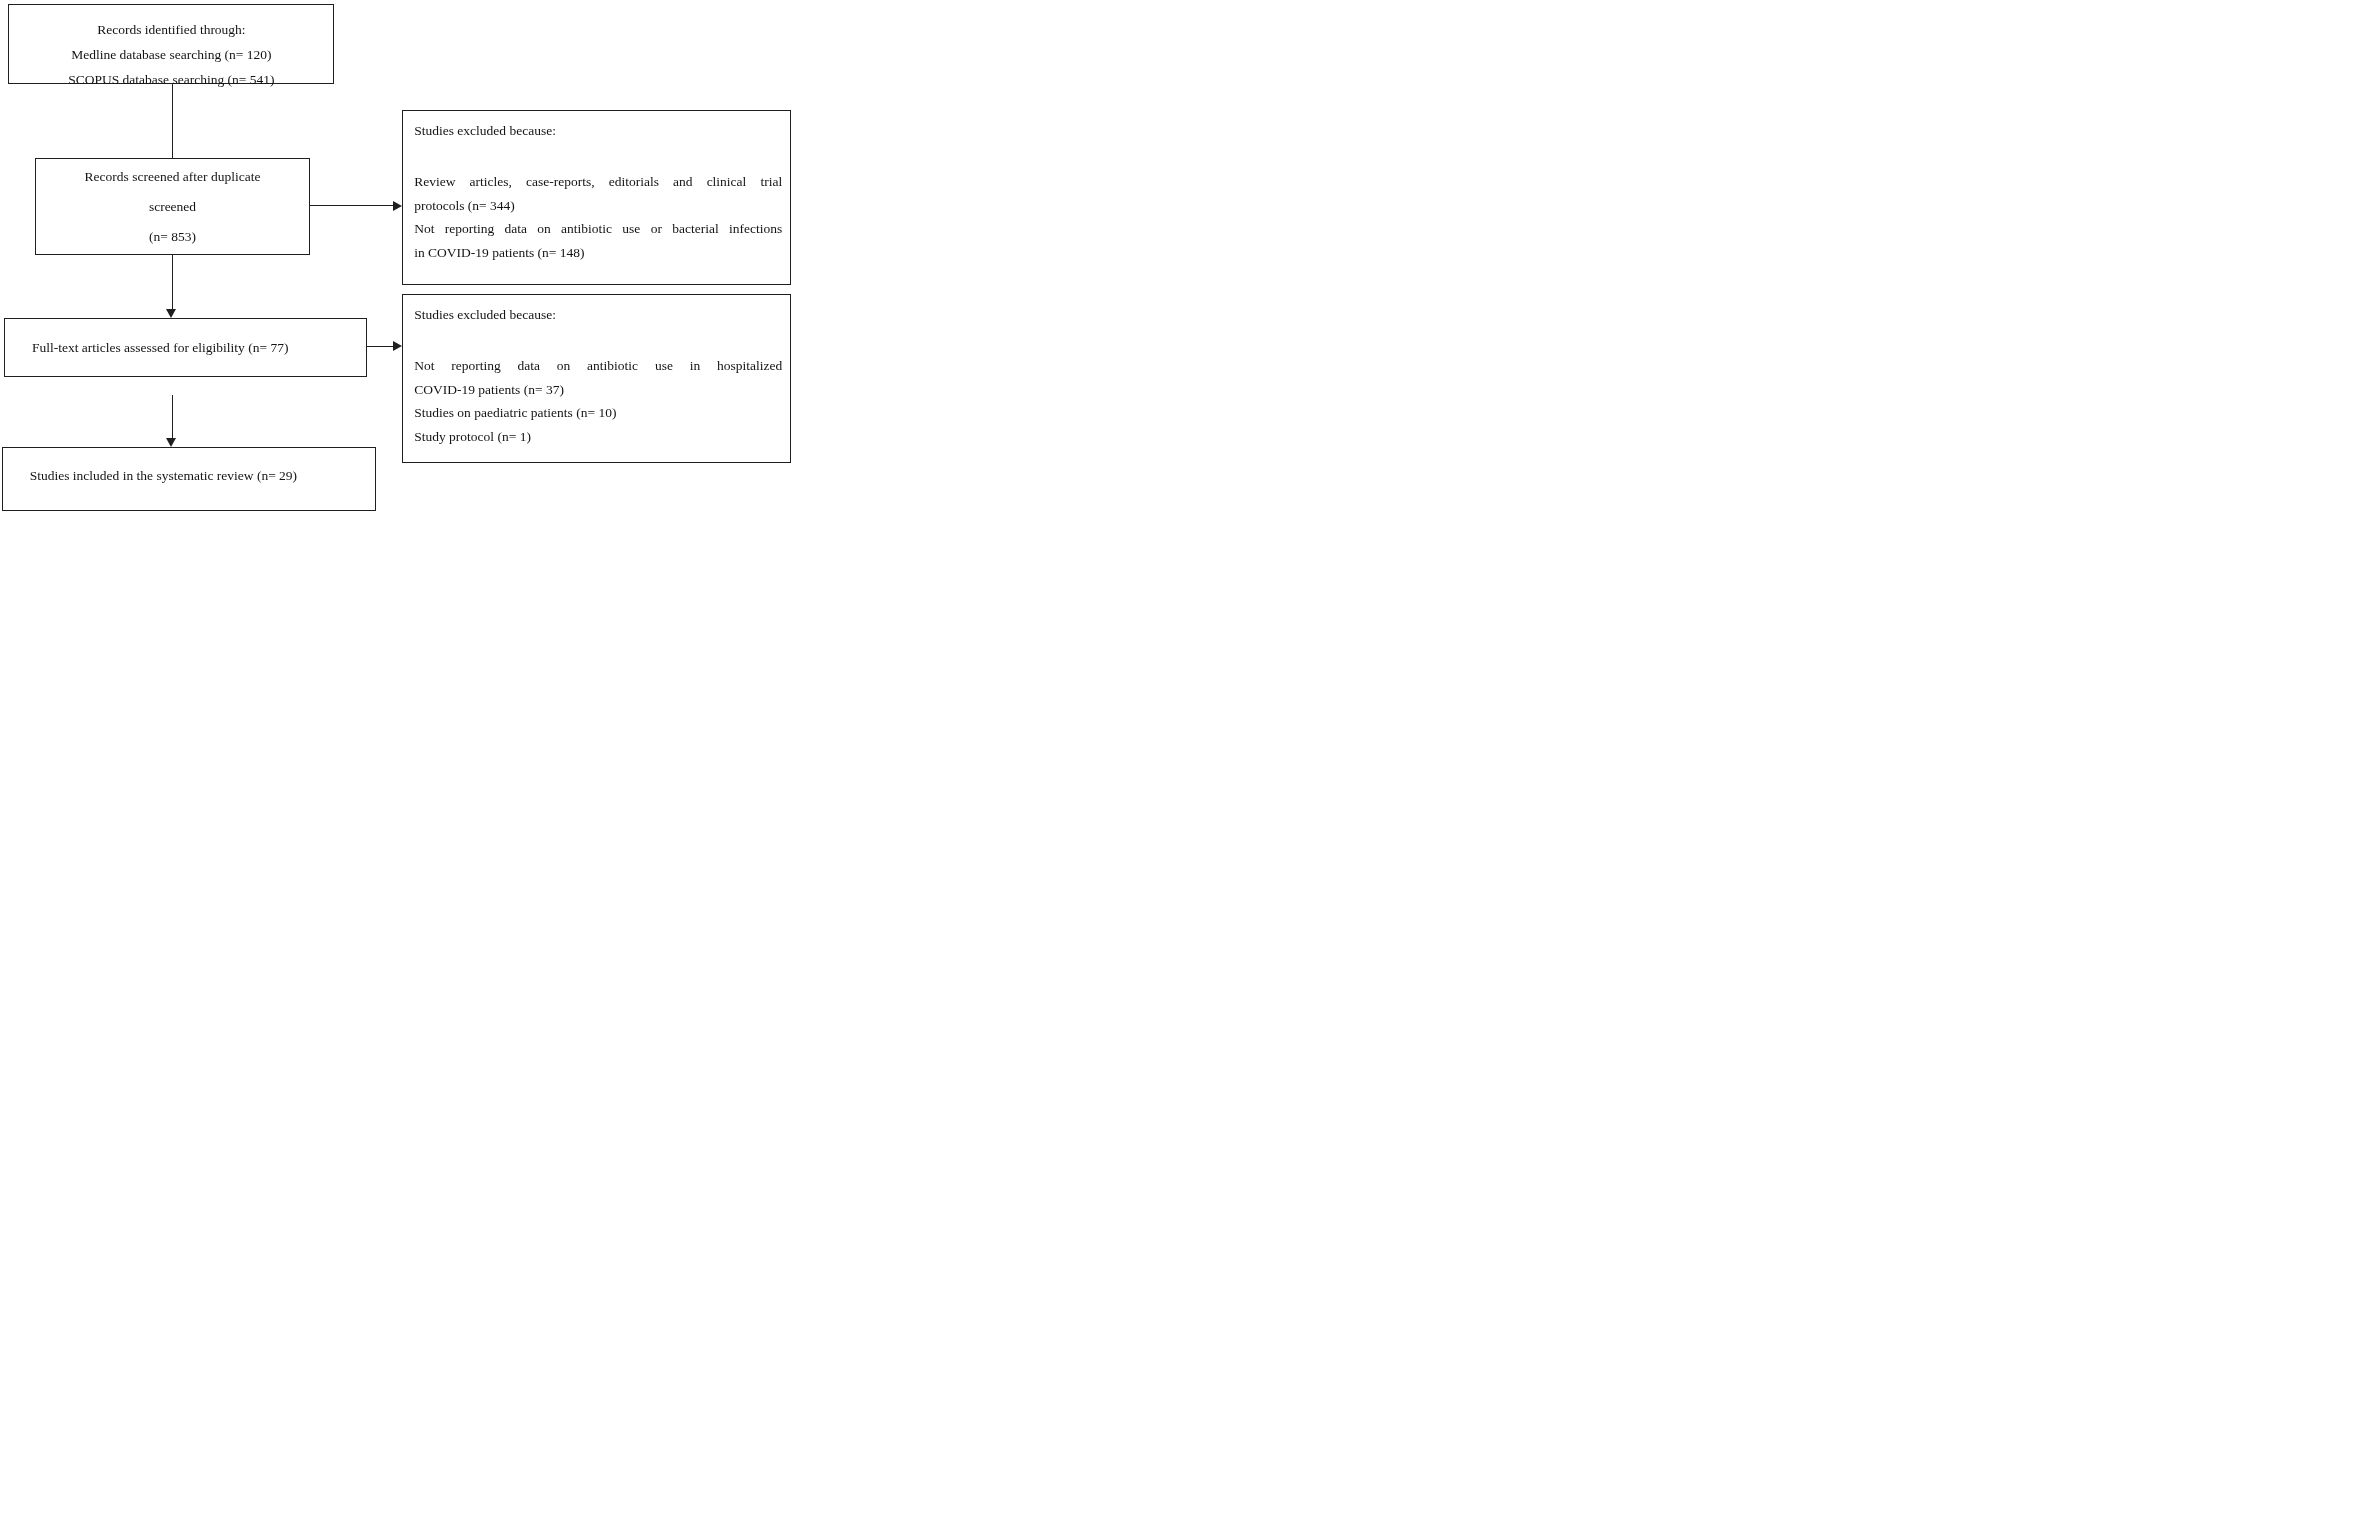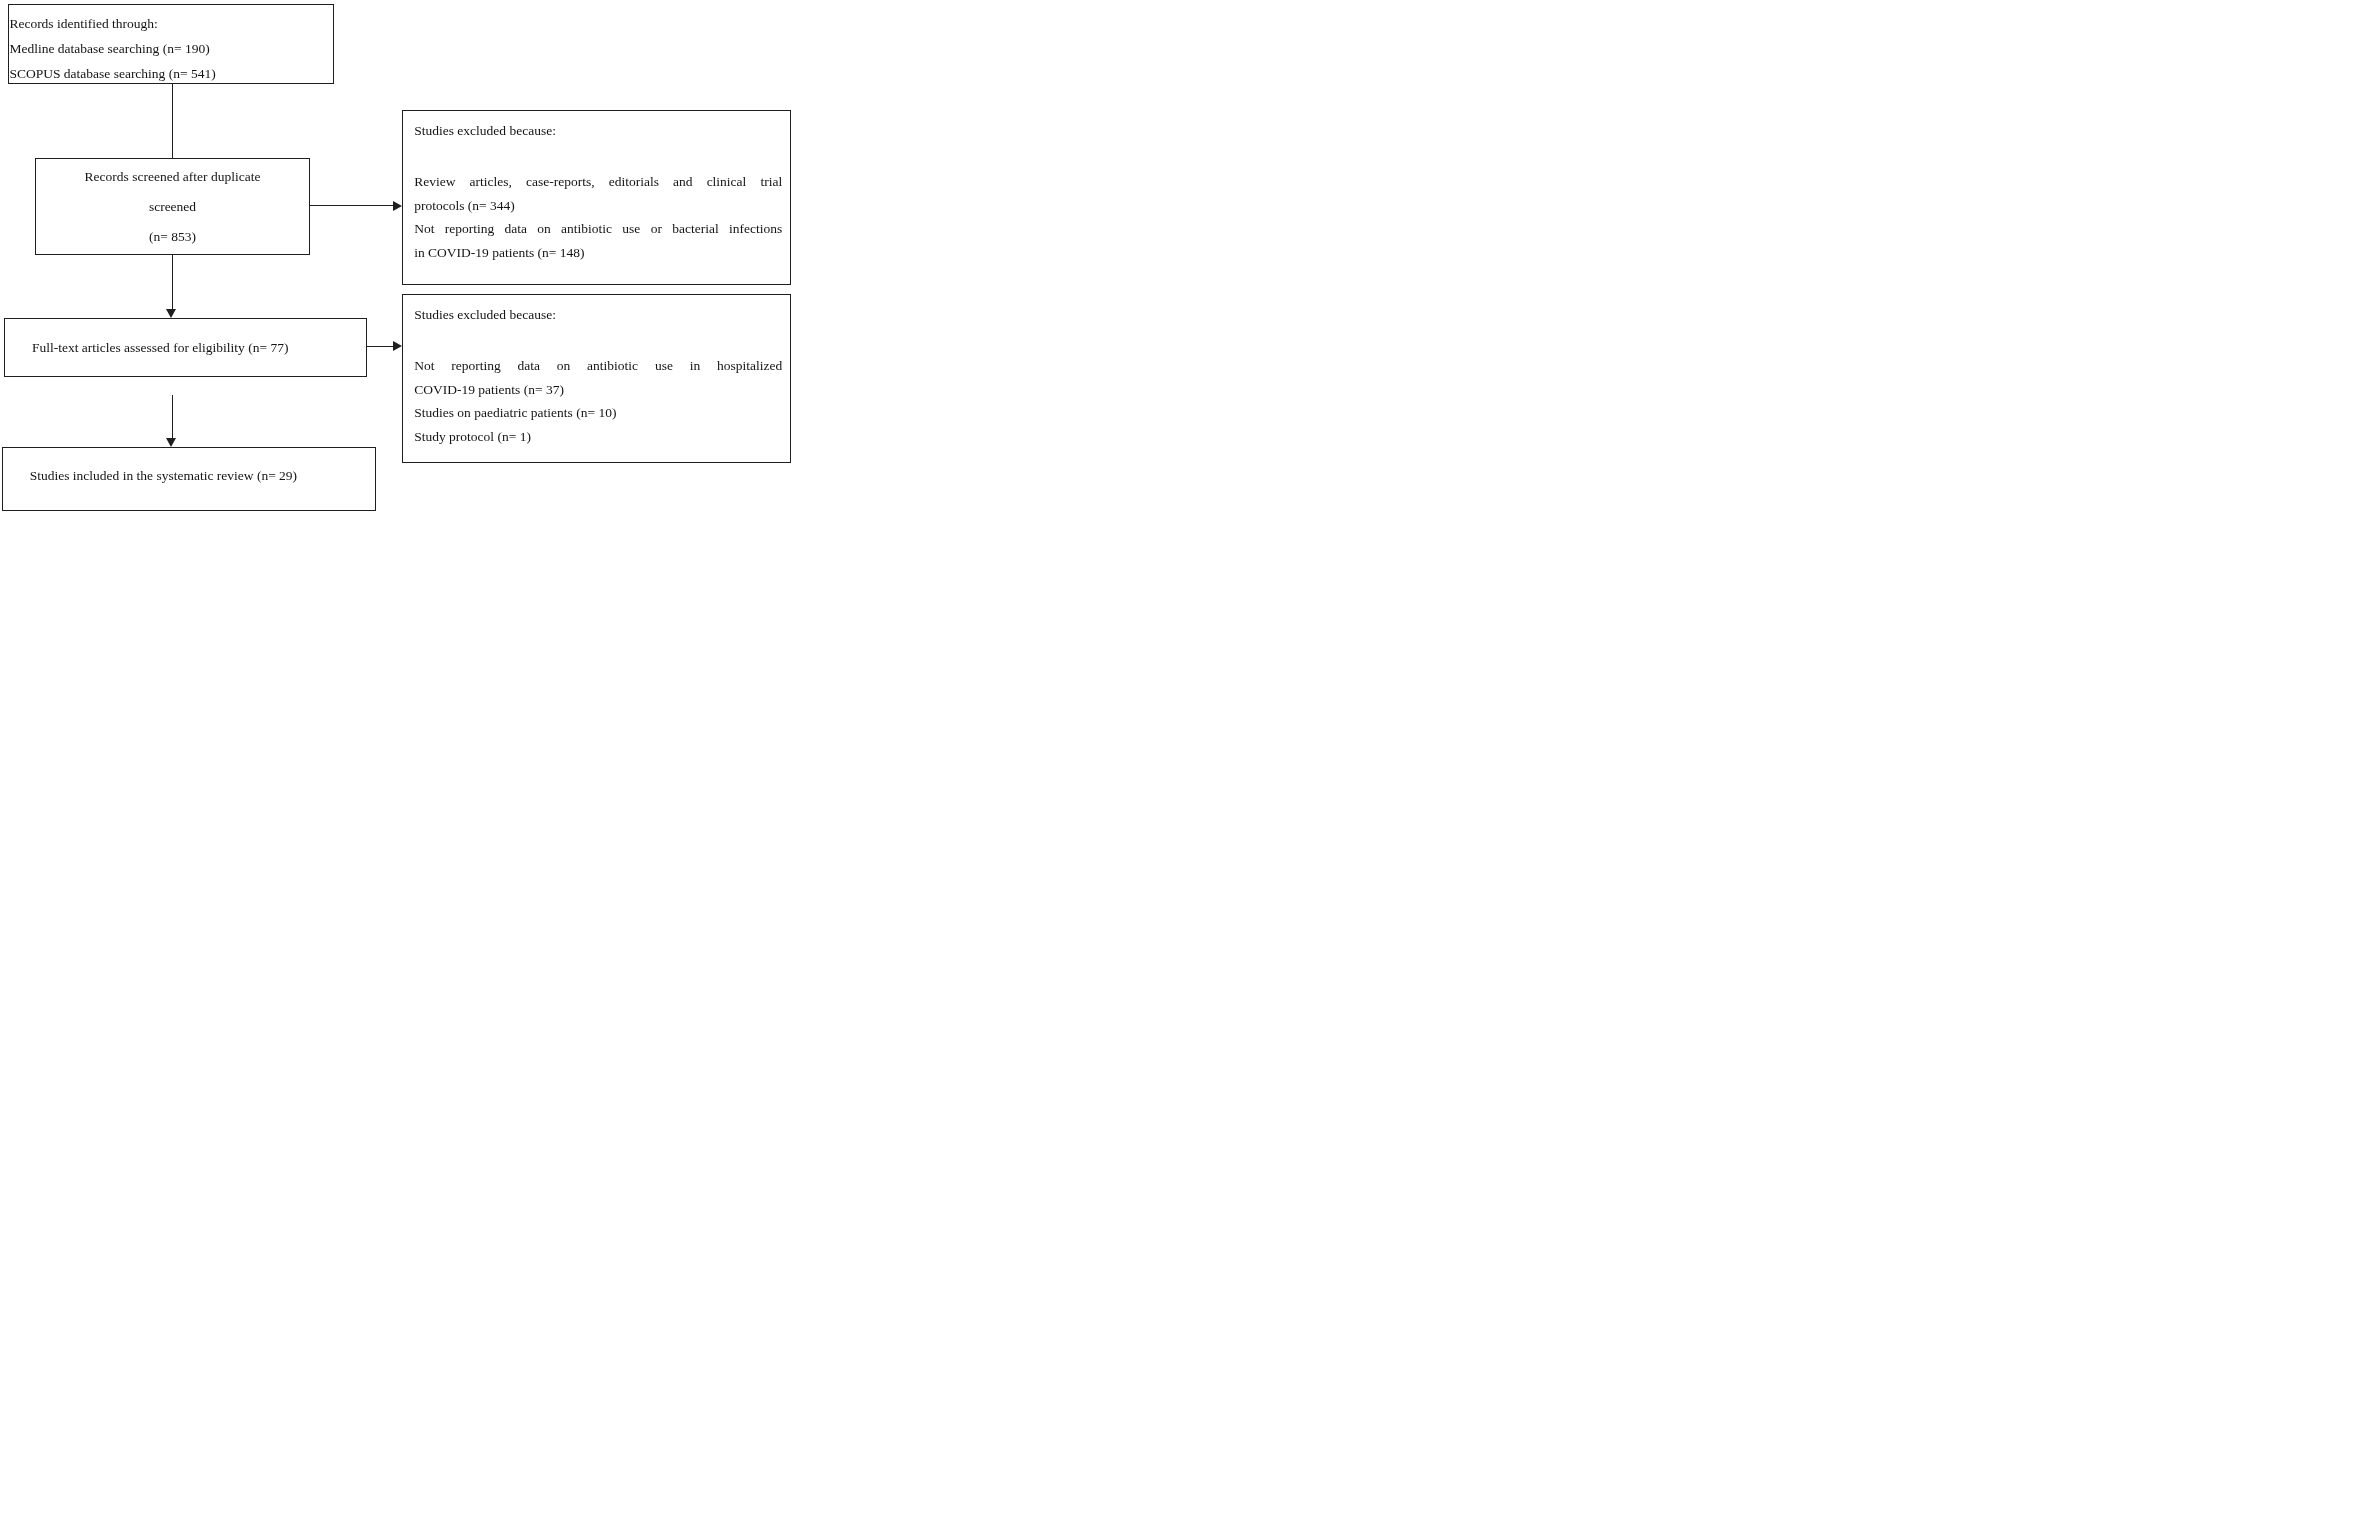--- a/index.html
+++ b/index.html
@@ -11,21 +11,21 @@
     color:#141414;
     overflow:hidden;
   }
   .box{
     position:absolute;
     background:#ffffff;
     border:1.7px solid #1f1f1f;
     box-sizing:border-box;
     font-size:13.5px;
   }
-  .b-identification{left:8.4px;top:3.9px;width:326px;height:80px;padding-top:6px;line-height:25px;text-align:left;}
+  .b-identification{left:8.4px;top:3.9px;width:326px;height:80px;padding-top:12px;line-height:25px;text-align:center;}
   .b-screening{left:35px;top:158px;width:275px;height:97px;padding-top:3px;line-height:30px;text-align:center;}
   .b-eligibility{left:3.9px;top:318px;width:363px;height:59px;padding:17px 11.2px 0 27px;line-height:23.5px;}
   .b-included{left:1.7px;top:447px;width:374px;height:64px;padding:15.7px 11.2px 0 27px;line-height:23.5px;}
   .b-excluded1{left:402px;top:110px;width:389px;height:175px;border-width:1.1px;padding:7.8px 7.8px 0 11.2px;line-height:23.5px;}
   .b-excluded2{left:402px;top:294px;width:389px;height:169px;border-width:1.1px;padding:7.8px 7.8px 0 11.2px;line-height:23.5px;}
   .heading{margin-bottom:28px;}
   .just{text-align:justify;text-align-last:justify;}
   .conn{position:absolute;background:#1f1f1f;}
   .vline{width:1.1px;}
   .hline{height:1.1px;}
@@ -42,21 +42,21 @@
   #a-h1{left:393px;top:201px;}
   #a-h2{left:393px;top:341px;}
 </style>
 </head>
 <body>
 
 <div class="canvas">
 
   <div class="box b-identification">
     <div>Records identified through:</div>
-    <div>Medline database searching (n= 190)</div>
+    <div>Medline database searching (n= 120)</div>
     <div>SCOPUS database searching (n= 541)</div>
   </div>
 
   <div class="box b-screening">
     <div>Records screened after duplicate</div>
     <div>screened</div>
     <div>(n= 853)</div>
   </div>
 
   <div class="box b-eligibility">

